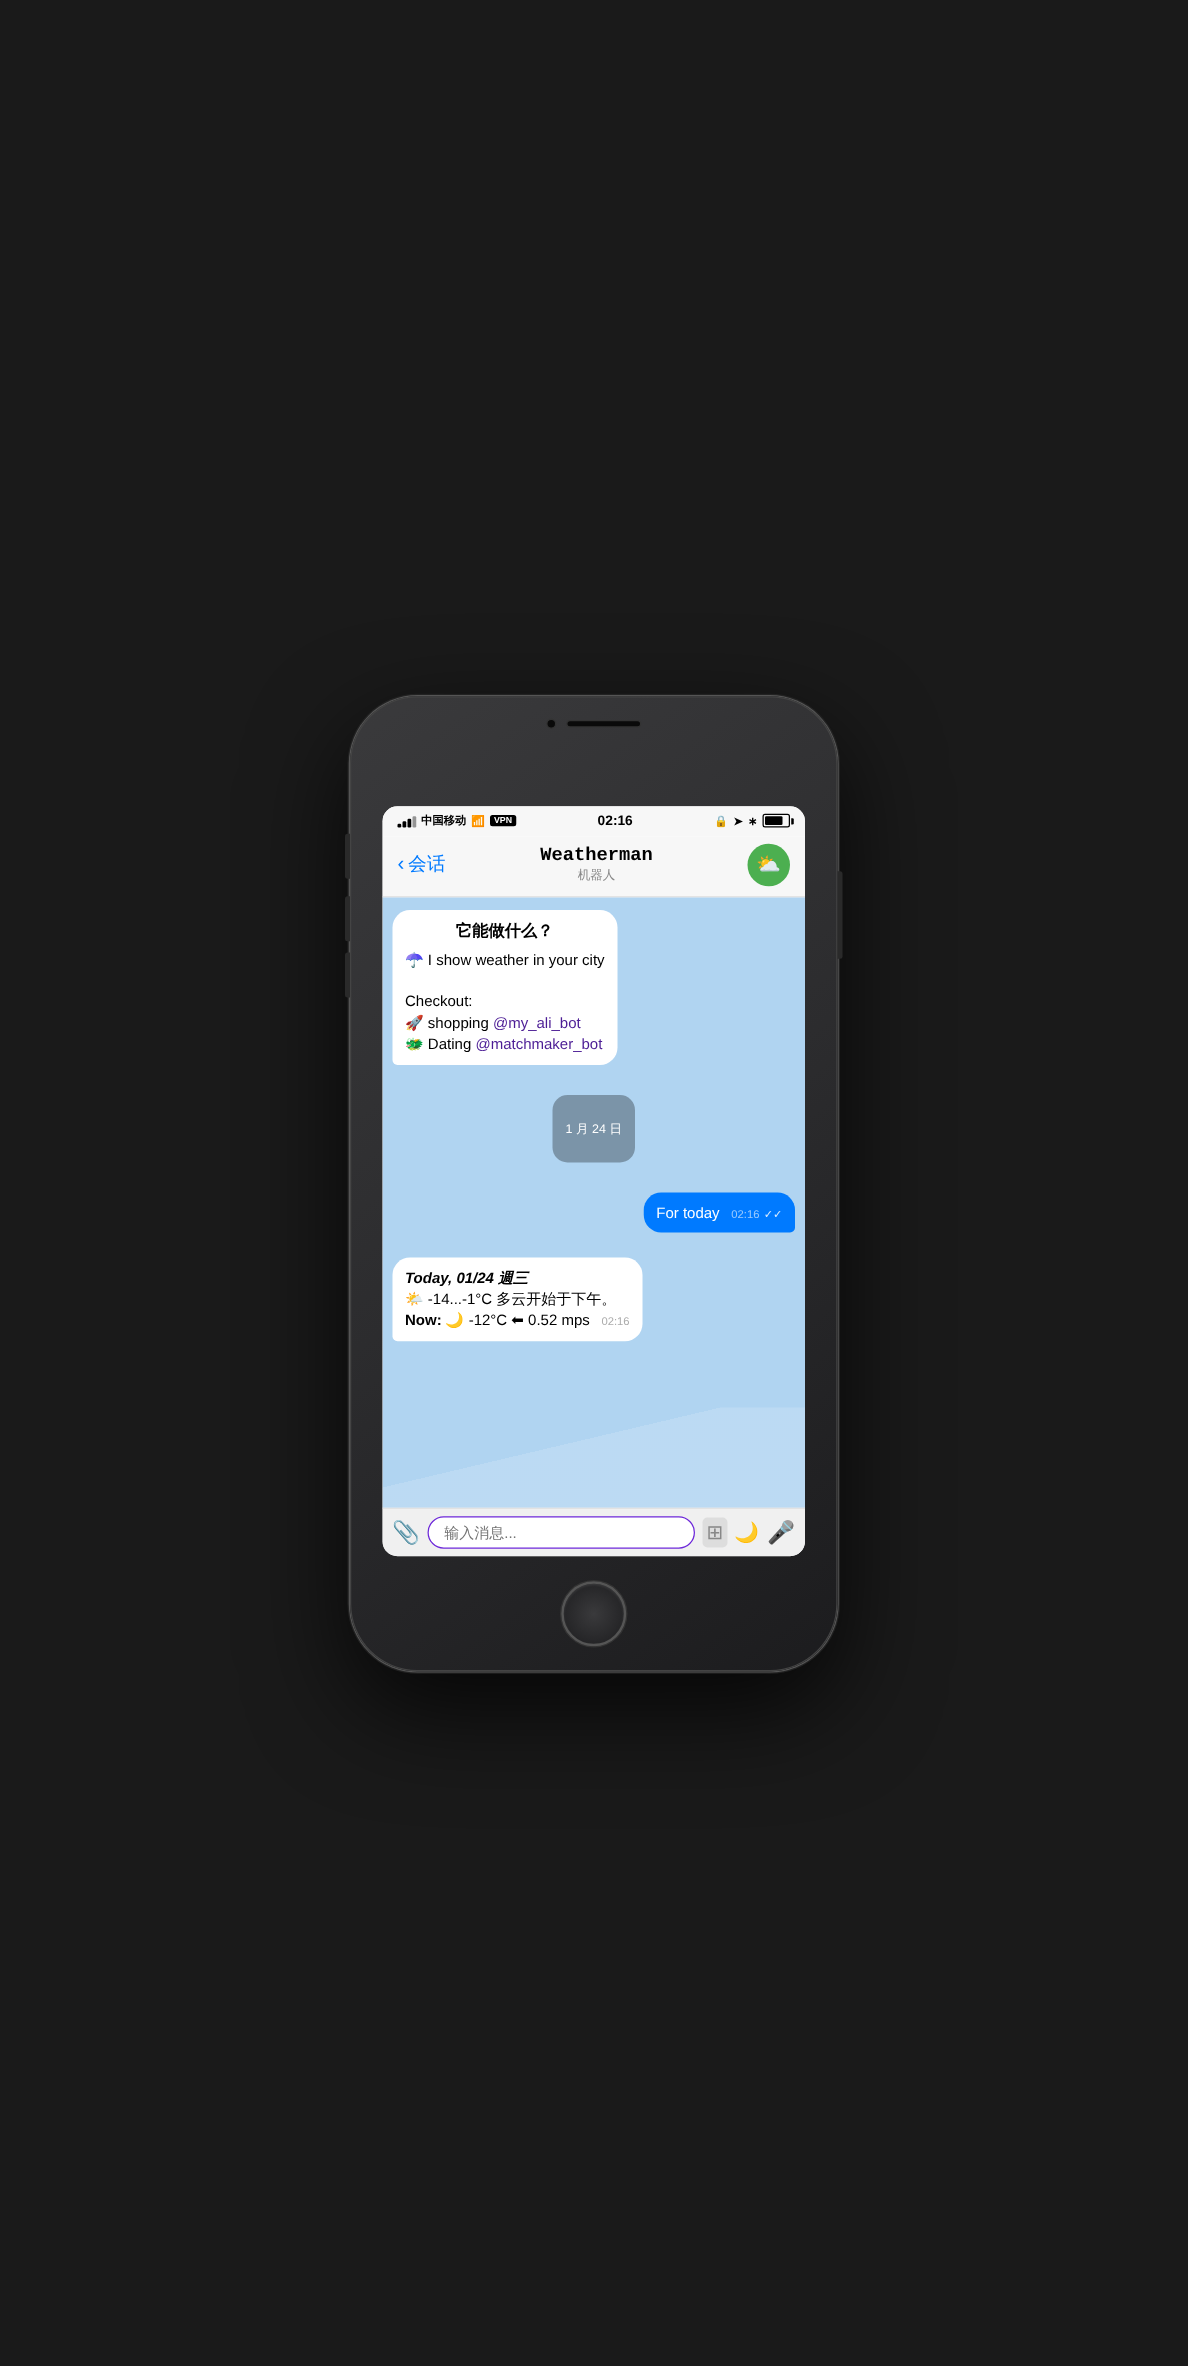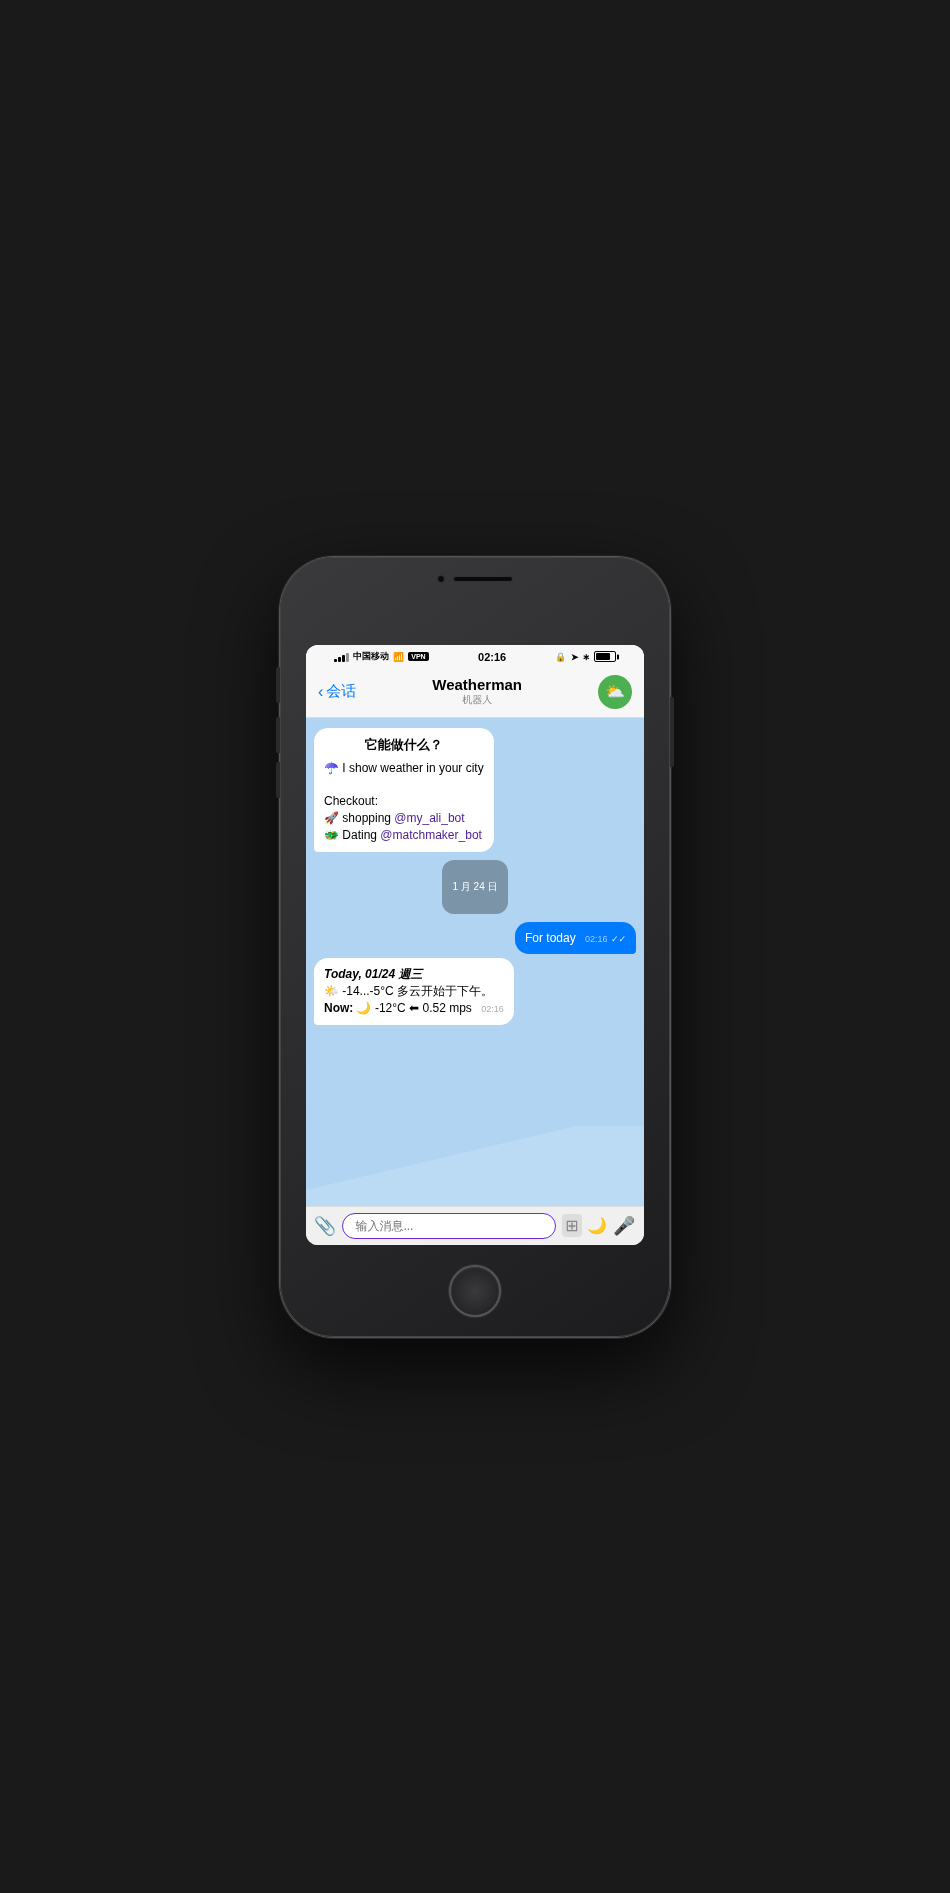--- a/index.html
+++ b/index.html
@@ -102,21 +102,21 @@
       top: 88px;
     }
 
     
     .status-bar {
       background: #f7f7f7;
       height: 24px;
       display: flex;
       align-items: center;
       justify-content: space-between;
-      padding: 0 28px;
+      padding: 0 12px;
       font-size: 10px;
       font-weight: 600;
       color: #000;
       flex-shrink: 0;
     }
     .status-left {
       display: flex;
       align-items: center;
       gap: 4px;
       font-size: 9px;
@@ -199,20 +199,21 @@
       font-size: 16px;
       font-weight: 300;
     }
     .nav-title-block {
       text-align: center;
     }
     .nav-title {
       font-size: 15px;
       font-weight: 600;
       color: #000;
+      font-family: Liberation Mono, monospace;
     }
     .nav-subtitle {
       font-size: 10px;
       color: #888;
     }
     .nav-avatar {
       width: 34px;
       height: 34px;
       background: #4caf50;
       border-radius: 50%;
@@ -223,21 +224,21 @@
     }
 
     
     .chat-area {
       flex: 1;
       background: #b0d4f1;
       overflow-y: auto;
       padding: 10px 8px;
       display: flex;
       flex-direction: column;
-      gap: 4px;
+      gap: 20px;
       position: relative;
     }
 
     
     .chat-area::before {
       content: '';
       position: absolute;
       bottom: 0;
       left: 0;
       right: 0;
@@ -475,21 +476,21 @@
         <div class="msg-bubble msg-sent">
           <span>For today</span>
           <span class="msg-time">02:16</span>
           <span class="check-marks">✓✓</span>
         </div>
       </div>
 
       <div class="msg-row-received">
         <div class="msg-bubble msg-received">
           <div><span class="italic-bold">Today, 01/24 週三</span></div>
-          <div>🌤️ -14...-5°C 多云开始于下午。</div>
+          <div>🌤️ -14...-1°C 多云开始于下午。</div>
           <div><strong>Now:</strong> 🌙 -12°C ⬅ 0.52 mps
             <span class="msg-time">02:16</span>
           </div>
         </div>
       </div>
 
     </div>
 
 
     <div class="input-bar">

